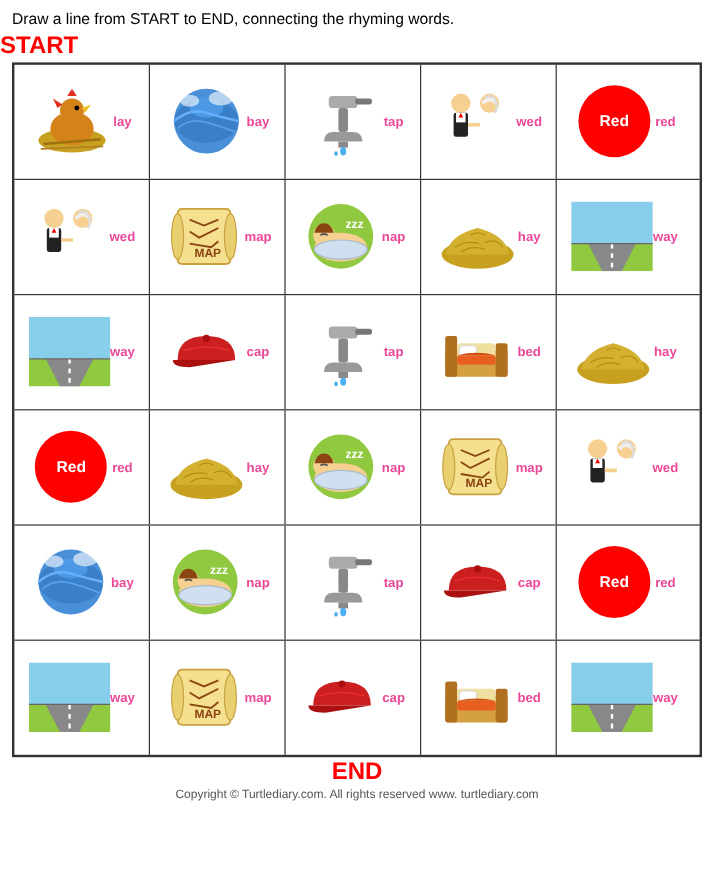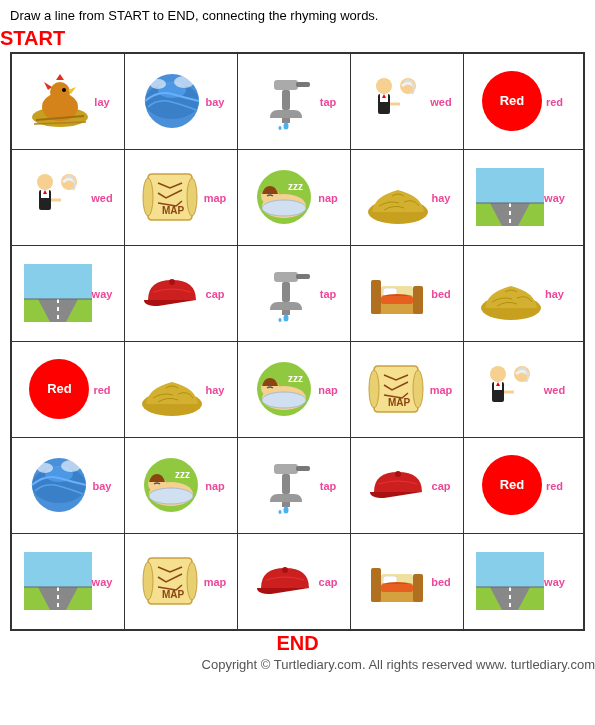--- a/index.html
+++ b/index.html
@@ -61,22 +61,22 @@
       text-align: left;
     }
     .end-label {
       text-align: center;
       font-size: 20px;
       font-weight: bold;
       color: red;
       margin-top: 1px;
     }
     .footer {
-      text-align: right;
-      font-size: 13px;
+      text-align: center;
+      font-size: 10px;
       color: #555;
       margin-top: 2px;
     }
 
     
     .red-circle {
       width: 60px;
       height: 60px;
       border-radius: 50%;
       background: red;

